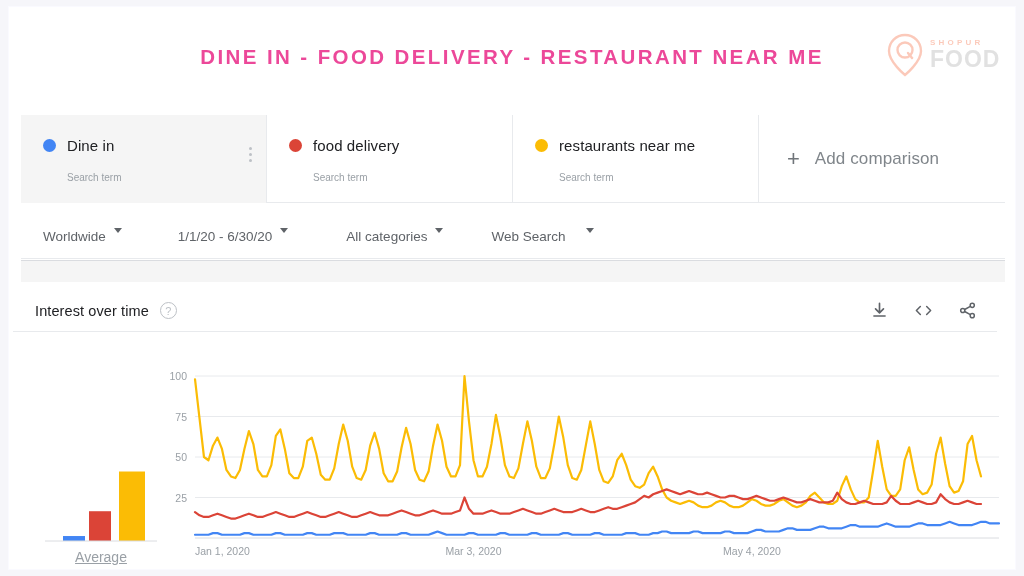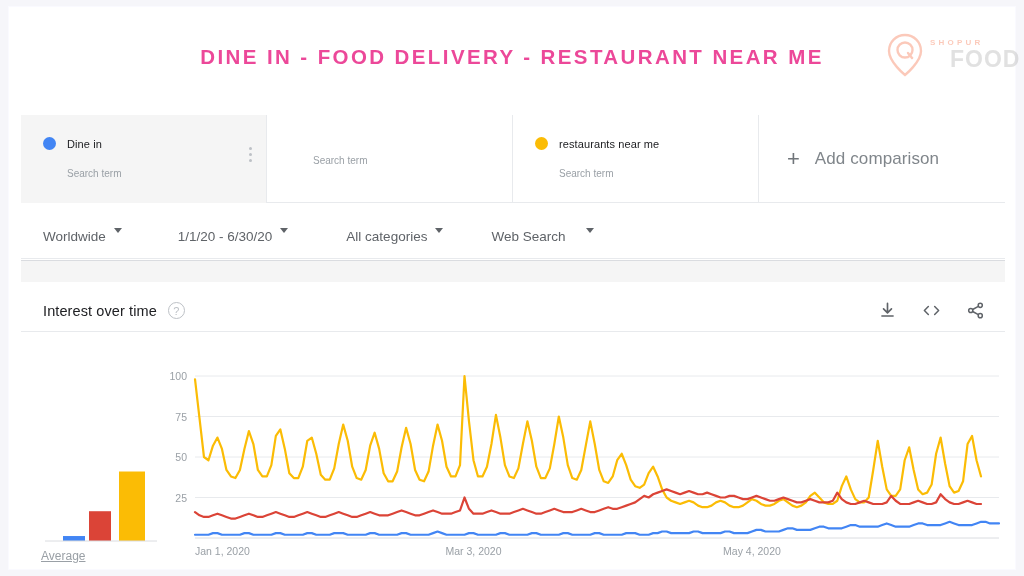--- a/index.html
+++ b/index.html
@@ -36,41 +36,41 @@
     opacity: .30;
   }
   #logo .pin { flex: 0 0 auto; }
   #logo .wordmark { display: flex; flex-direction: column; line-height: 1; }
   #logo .shopur {
     color: #F4511E; font-size: 8px; font-weight: bold;
     letter-spacing: 3.2px;
   }
   #logo .food {
     color: #9e9e9e; font-size: 23px; font-weight: bold;
-    letter-spacing: 1px; margin-top: 1px; margin-left: 20px;
+    letter-spacing: 1px; margin-top: 1px;
   }
 
   
   #terms-row {
     position: absolute; left: 12px; top: 108px;
     width: 984px; height: 88px;
     display: flex;
     border-bottom: 1px solid #e8eaed;
   }
   .term-chip {
     position: relative;
     width: 246px; height: 88px;
     padding: 22px 0 0 22px;
     border-right: 1px solid #e8eaed;
   }
   .term-chip.selected { background: #f5f5f5; }
   .term-head { display: flex; align-items: center; gap: 11px; }
   .dot { width: 13px; height: 13px; border-radius: 50%; flex: 0 0 auto; }
   .term-label {
-    font-size: 11px; color: #202124; font-weight: normal;
+    font-size: 15px; color: #202124; font-weight: normal;
     letter-spacing: .1px; white-space: nowrap;
   }
   .term-sub {
     margin-top: 18px; margin-left: 24px;
     font-size: 10px; color: #9aa0a6;
   }
   .kebab {
     position: absolute; right: 14px; top: 32px;
     display: flex; flex-direction: column; gap: 3px; cursor: pointer;
   }
@@ -108,21 +108,21 @@
   
   #grey-band {
     position: absolute; left: 12px; top: 253px;
     width: 984px; height: 22px;
     background: #f5f5f5;
     border-top: 1px solid #dadce0;
   }
 
   
   #iot-row {
-    position: absolute; left: 12px; top: 283px;
+    position: absolute; left: 4px; top: 283px;
     width: 984px; height: 42px;
     display: flex; align-items: center;
     border-bottom: 1px solid #e8eaed;
   }
   #iot-title {
     margin-left: 22px; font-size: 14.5px; color: #202124; letter-spacing: .1px;
   }
   #help-icon {
     margin-left: 11px; width: 17px; height: 17px;
     border: 1.3px solid #bdc1c6; border-radius: 50%;
@@ -134,21 +134,21 @@
     margin-left: auto; margin-right: 20px;
     display: flex; align-items: center; gap: 24px;
   }
   #iot-actions .act { cursor: pointer; display: flex; align-items: center; }
 
   
   #chart-area { position: absolute; left: 12px; top: 325px; width: 984px; height: 230px; }
   #avg-chart { position: absolute; left: 20px; top: 112px; width: 120px; height: 105px; }
   #avg-label {
     position: absolute; left: 20px; top: 217px; width: 120px;
-    text-align: left; font-size: 12px; color: #9aa0a6; text-decoration: underline;
+    text-align: center; font-size: 14px; color: #9aa0a6; text-decoration: underline;
   }
   #main-chart { position: absolute; left: 140px; top: 38px; width: 844px; height: 192px; }
 </style>
 </head>
 <body>
 
 <div id="page">
 <div id="card">
 
   <div id="header">
@@ -175,20 +175,24 @@
       </div>
       <div class="term-sub">Search term</div>
       <div class="kebab">
             <i></i>
             <i></i>
             <i></i>
           </div>
     </div>
 
     <div class="term-chip">
+      <div class="term-head">
+        <span class="dot" style="background:#DB4437"></span>
+        <span class="term-label">food delivery</span>
+      </div>
       <div class="term-sub">Search term</div>
     </div>
 
     <div class="term-chip">
       <div class="term-head">
         <span class="dot" style="background:#FBBC05"></span>
         <span class="term-label">restaurants near me</span>
       </div>
       <div class="term-sub">Search term</div>
     </div>

